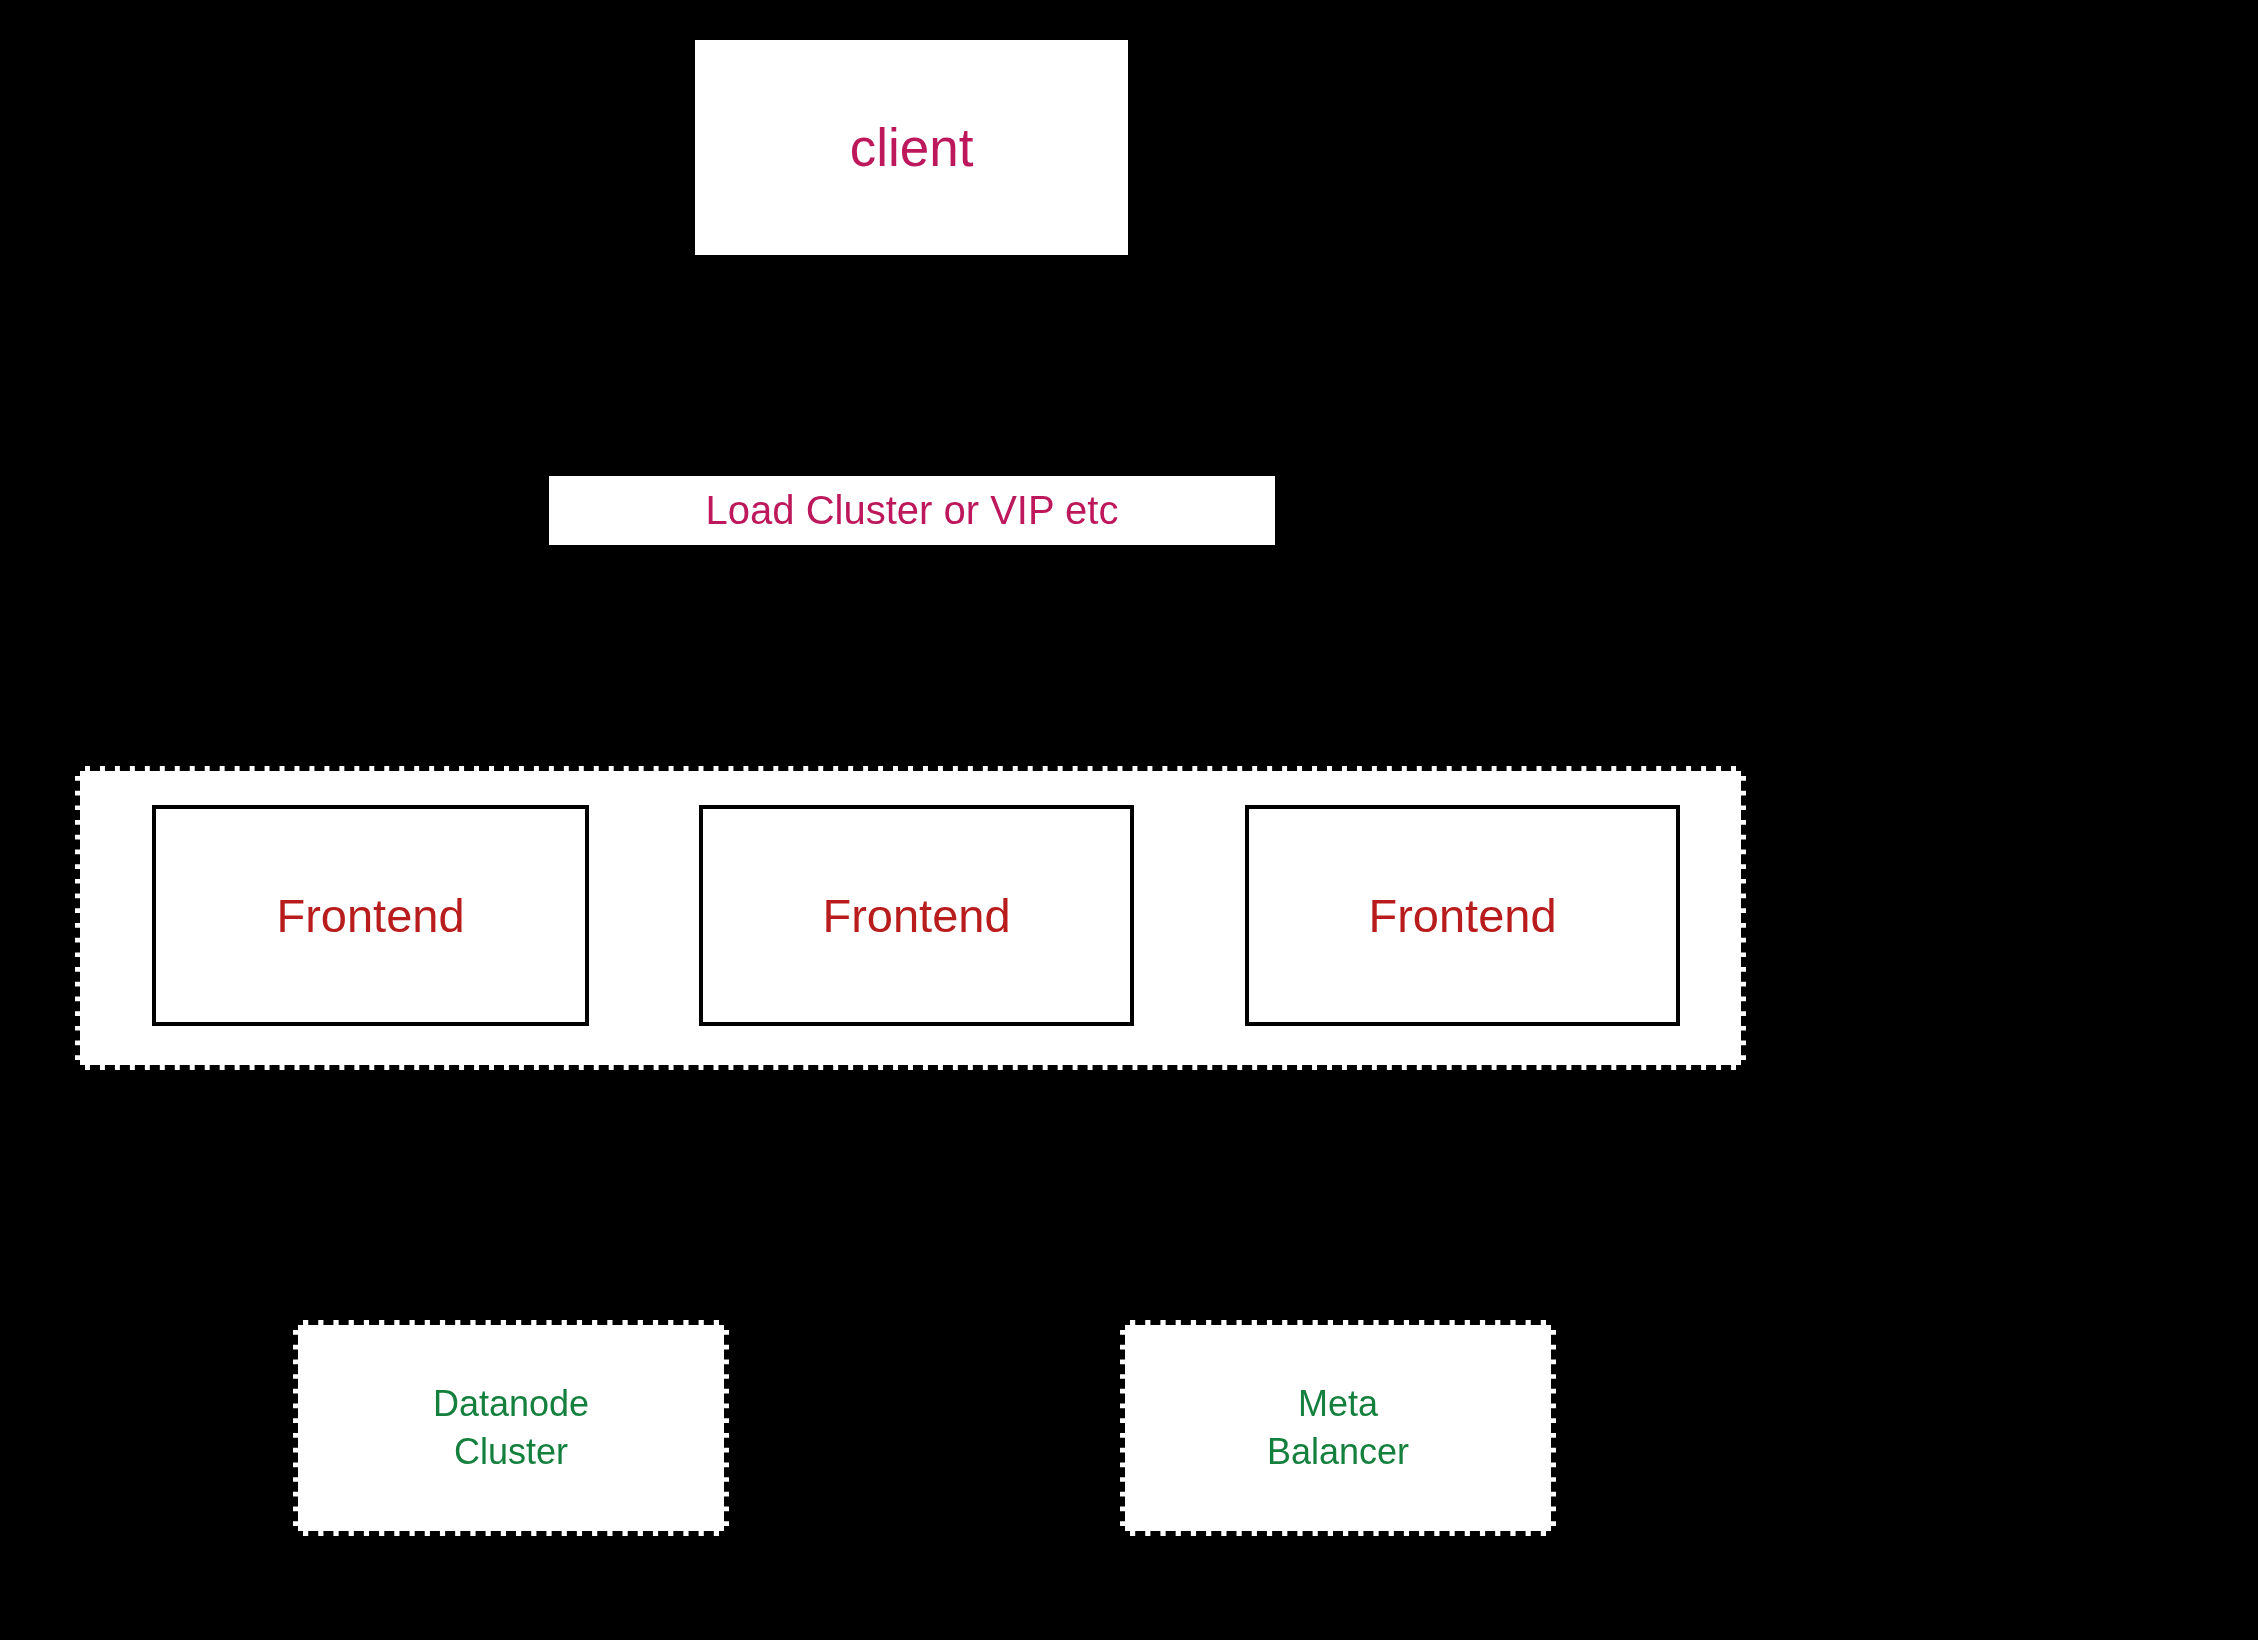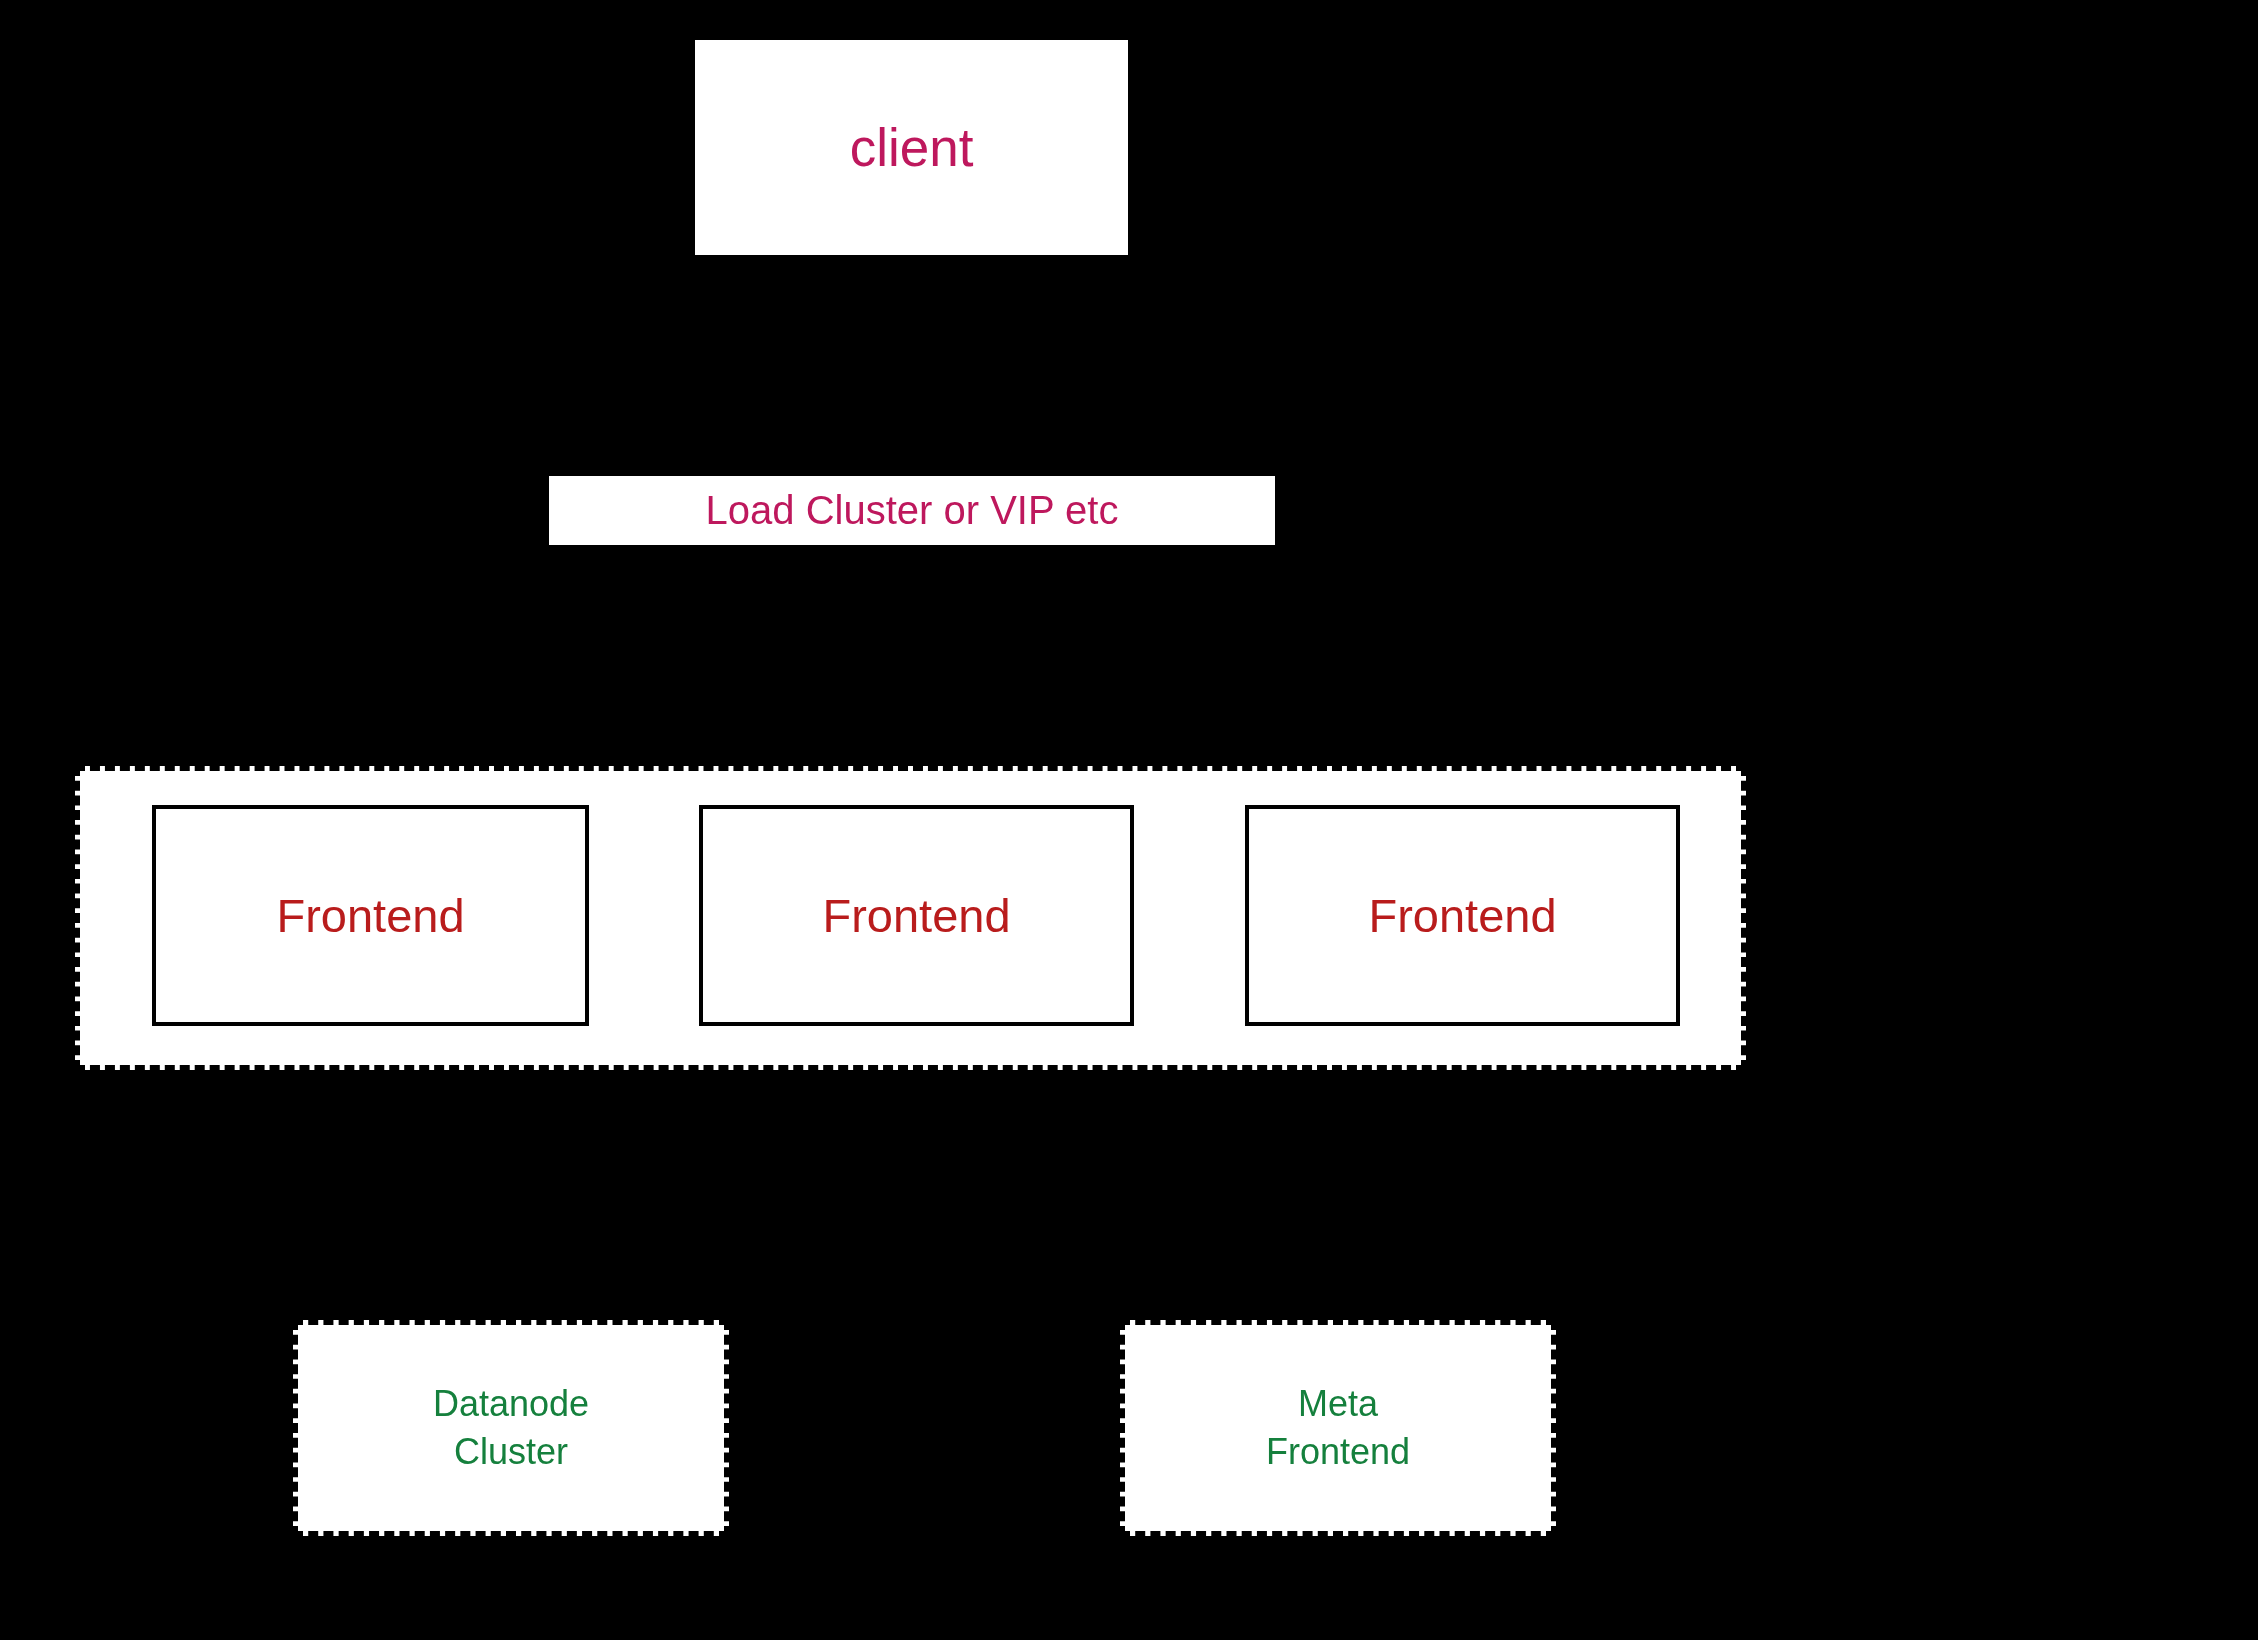--- a/index.html
+++ b/index.html
@@ -109,16 +109,16 @@
   <div id="group-frontend">
     <div class="frontend-box" id="frontend-0">Frontend</div>
     <div class="frontend-box" id="frontend-1">Frontend</div>
     <div class="frontend-box" id="frontend-2">Frontend</div>
   </div>
 
   <div class="cluster-box" id="cluster-datanode">Datanode
 Cluster</div>
 
   <div class="cluster-box" id="cluster-meta">Meta
-Frontend</div>
+Balancer</div>
 
 </div>
 
 
 </body></html>

